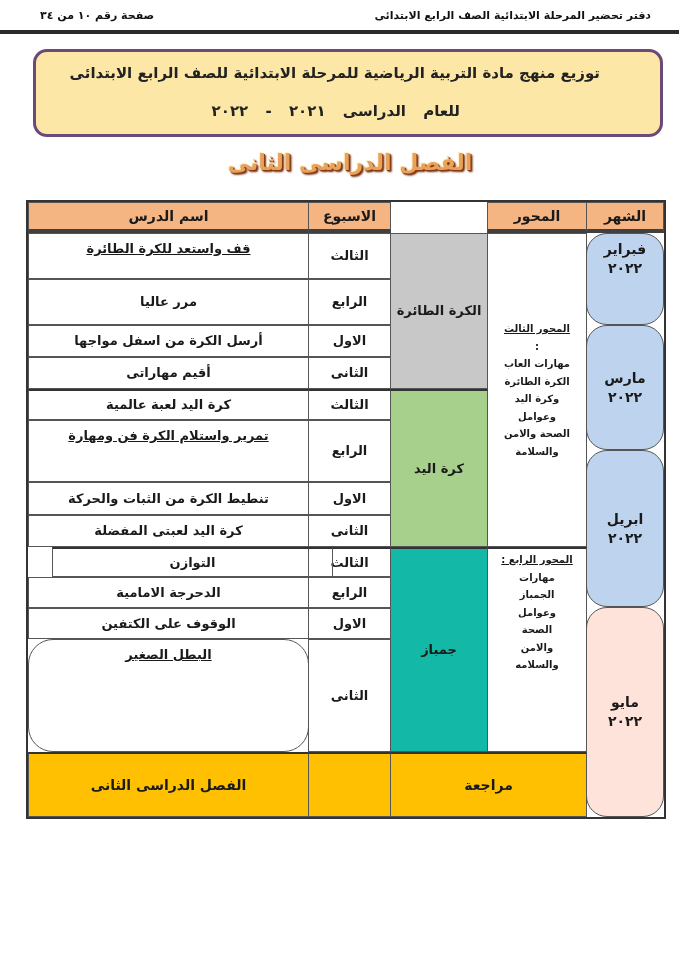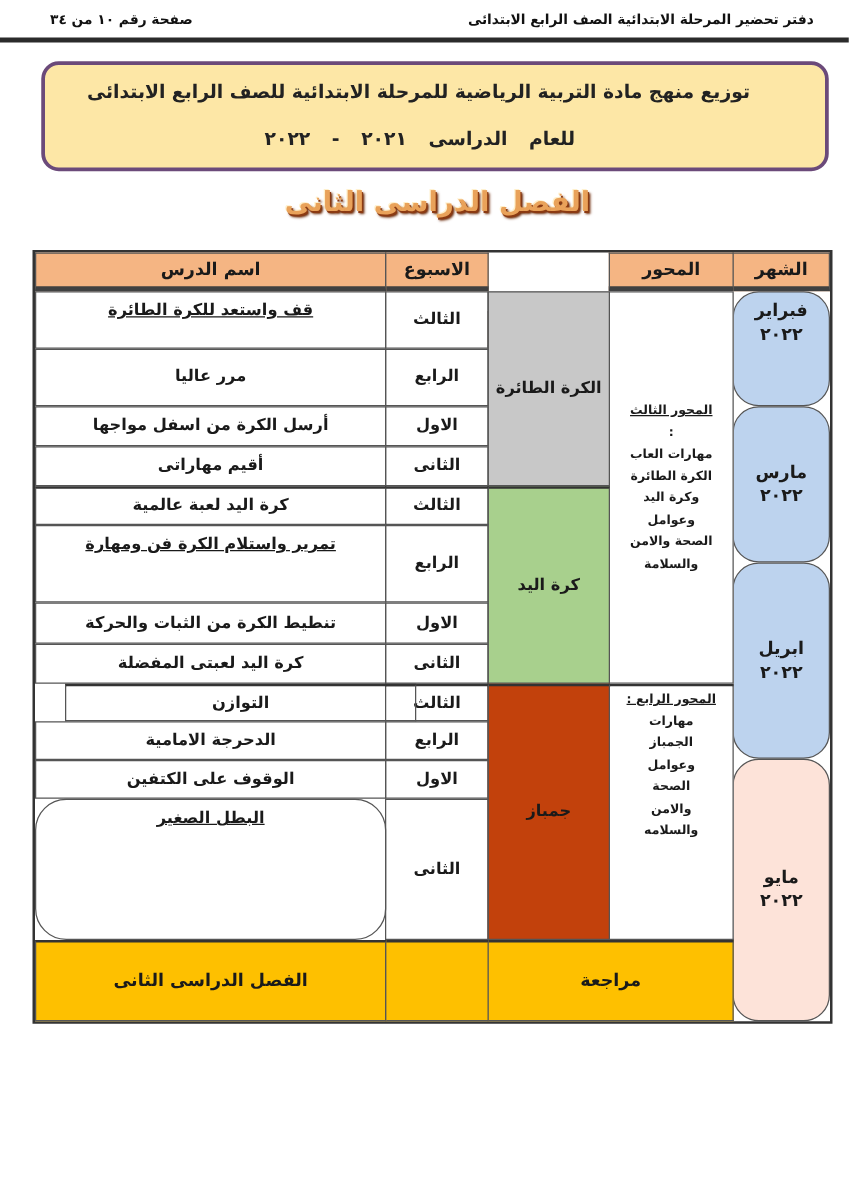--- a/index.html
+++ b/index.html
@@ -35,21 +35,21 @@
     display:flex; align-items:center; justify-content:center; text-align:center;
     direction:rtl; font-weight:bold; font-size:13px; line-height:1.35; color:#1a1a1a;
   }
   .hdr { background:#f5b583; font-size:14px; border-bottom:4px solid #404040; }
   .month { background:#bdd3ee; flex-direction:column; font-size:14px;border-radius:21px; }
   .month.may { background:#fde3d9; }
   .axis { background:#fff; flex-direction:column; font-size:10px; line-height:1.75; }
   .axis .u { text-decoration:underline; }
   .game-gray { background:#c8c8c8; }
   .game-green { background:#a8d08d; }
-  .game-dark { background:#c2410c; }
+  .game-dark { background:#14b8a6; }
   .review { background:#fec000; font-size:14px; }
   .top-align { align-items:flex-start; padding-top:6px;text-decoration:underline; }
   .thick-top { border-top:2px solid #333; }
 </style>
 </head>
 <body>
 
 <div class="topbar">
   <span class="right">دفتر تحضير المرحلة الابتدائية الصف الرابع الابتدائى</span>
   <span class="left">صفحة رقم ١٠ من ٣٤</span>

